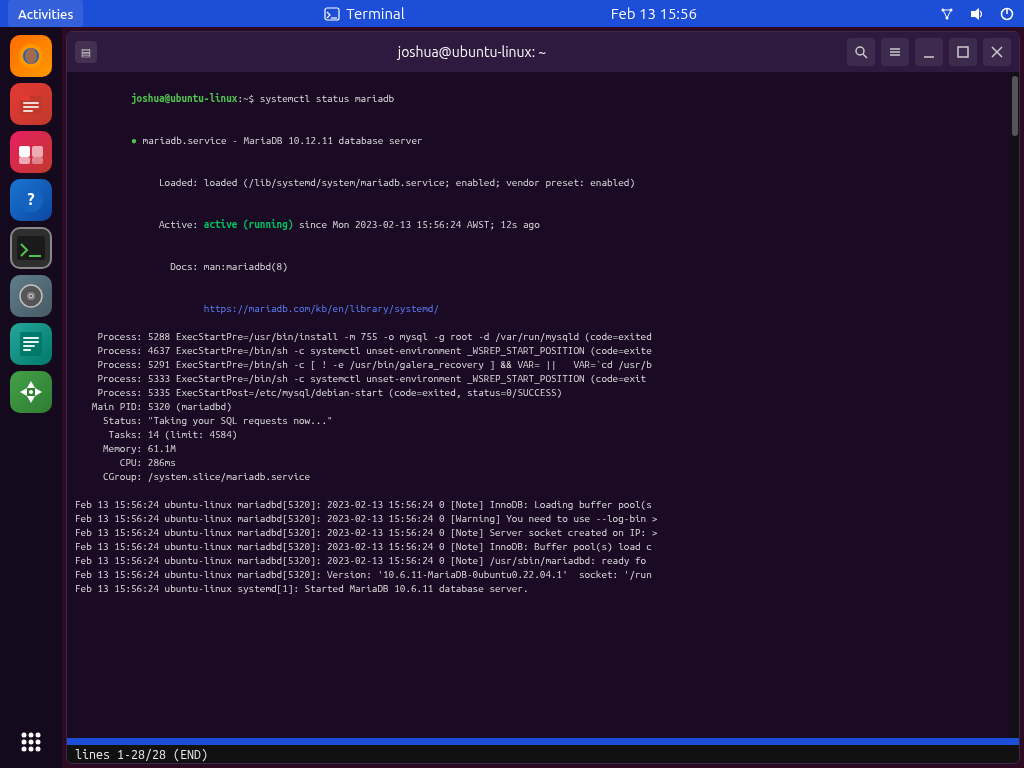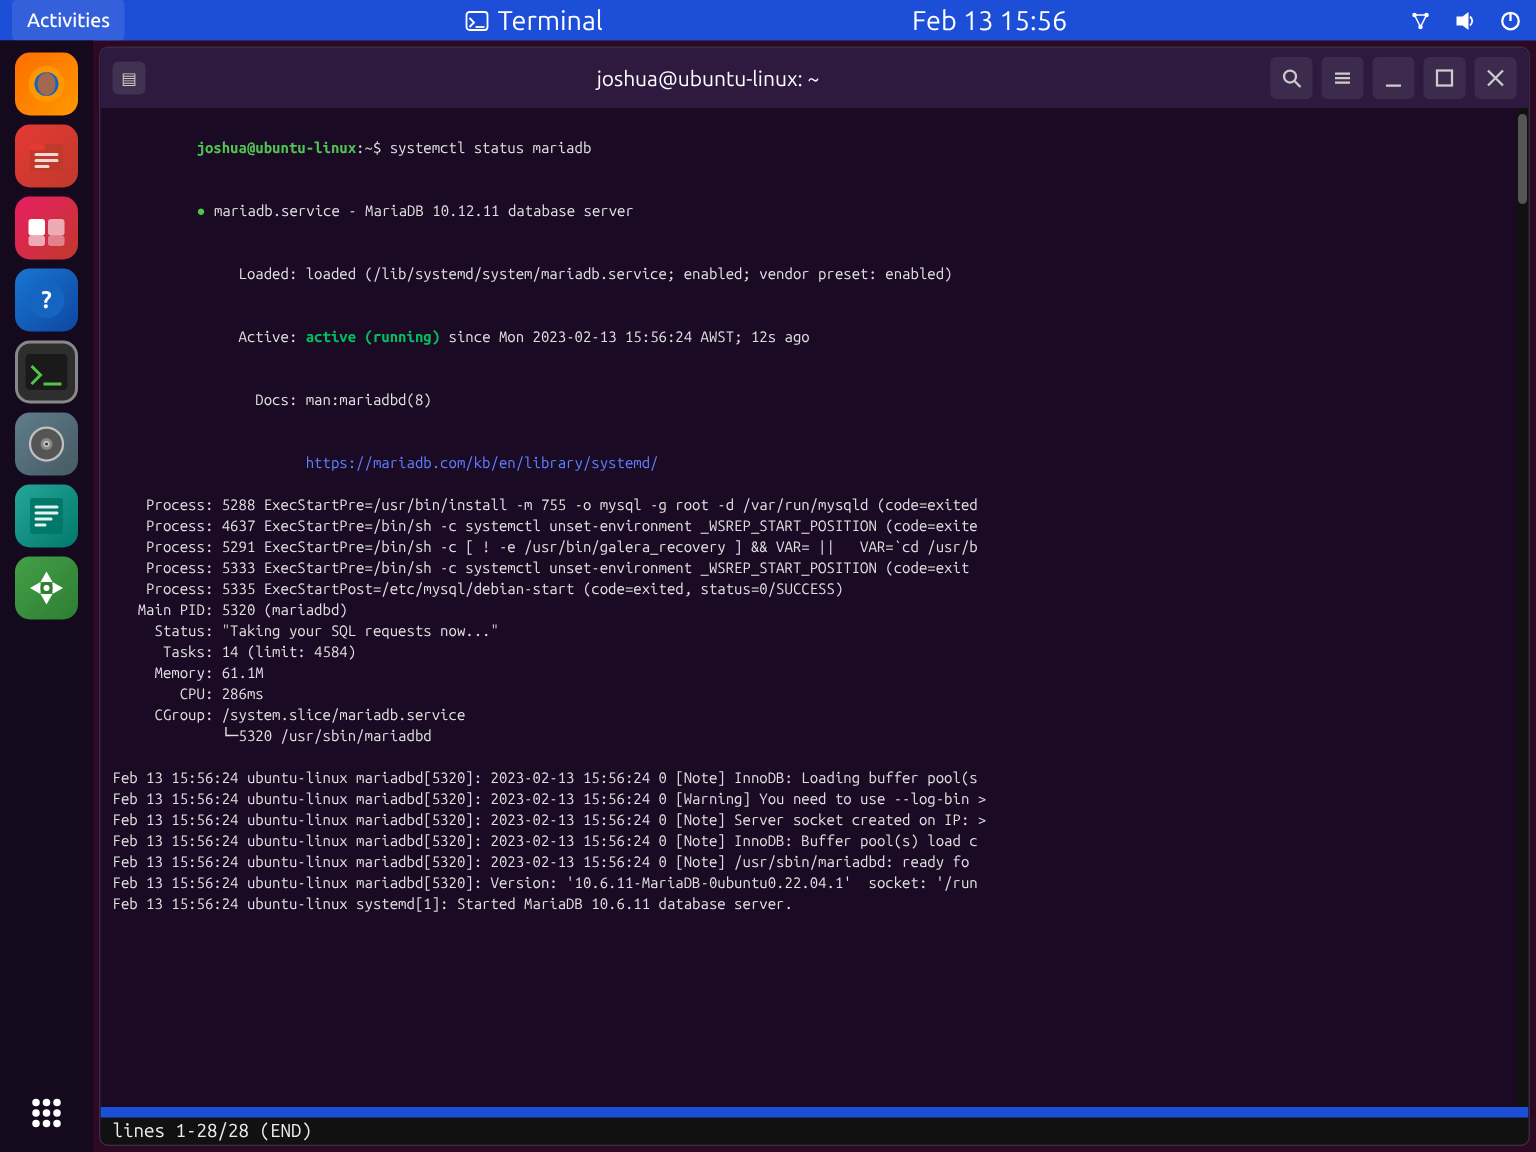--- a/index.html
+++ b/index.html
@@ -28,21 +28,21 @@
       padding: 0 10px;
       height: 100%;
       display: flex;
       align-items: center;
       cursor: pointer;
       background: rgba(255,255,255,0.1);
       border-radius: 3px;
     }
     #topbar-center {
       color: #fff;
-      font-size: 18px;
+      font-size: 15px;
       display: flex;
       align-items: center;
       gap: 6px;
     }
     #topbar-right {
       display: flex;
       align-items: center;
       gap: 12px;
       color: #fff;
       font-size: 13px;
@@ -425,21 +425,20 @@
         <div class="term-line"><span class="t-white">    Process: 4637 ExecStartPre=/bin/sh -c systemctl unset-environment _WSREP_START_POSITION (code=exite</span></div>
         <div class="term-line"><span class="t-white">    Process: 5291 ExecStartPre=/bin/sh -c [ ! -e /usr/bin/galera_recovery ] &amp;&amp; VAR= ||   VAR=`cd /usr/b</span></div>
         <div class="term-line"><span class="t-white">    Process: 5333 ExecStartPre=/bin/sh -c systemctl unset-environment _WSREP_START_POSITION (code=exit</span></div>
         <div class="term-line"><span class="t-white">    Process: 5335 ExecStartPost=/etc/mysql/debian-start (code=exited, status=0/SUCCESS)</span></div>
         <div class="term-line"><span class="t-white">   Main PID: 5320 (mariadbd)</span></div>
         <div class="term-line"><span class="t-white">     Status: "Taking your SQL requests now..."</span></div>
         <div class="term-line"><span class="t-white">      Tasks: 14 (limit: 4584)</span></div>
         <div class="term-line"><span class="t-white">     Memory: 61.1M</span></div>
         <div class="term-line"><span class="t-white">        CPU: 286ms</span></div>
         <div class="term-line"><span class="t-white">     CGroup: /system.slice/mariadb.service</span></div>
-        <div class="term-line"><span class="t-white">             └─5320 /usr/sbin/mariadbd</span></div>
         <div class="term-line"><span class="t-white"> </span></div>
 
         <div class="term-line"><span class="t-white">Feb 13 15:56:24 ubuntu-linux mariadbd[5320]: 2023-02-13 15:56:24 0 [Note] InnoDB: Loading buffer pool(s</span></div>
         <div class="term-line"><span class="t-white">Feb 13 15:56:24 ubuntu-linux mariadbd[5320]: 2023-02-13 15:56:24 0 [Warning] You need to use --log-bin &gt;</span></div>
         <div class="term-line"><span class="t-white">Feb 13 15:56:24 ubuntu-linux mariadbd[5320]: 2023-02-13 15:56:24 0 [Note] Server socket created on IP: &gt;</span></div>
         <div class="term-line"><span class="t-white">Feb 13 15:56:24 ubuntu-linux mariadbd[5320]: 2023-02-13 15:56:24 0 [Note] InnoDB: Buffer pool(s) load c</span></div>
         <div class="term-line"><span class="t-white">Feb 13 15:56:24 ubuntu-linux mariadbd[5320]: 2023-02-13 15:56:24 0 [Note] /usr/sbin/mariadbd: ready fo</span></div>
         <div class="term-line"><span class="t-white">Feb 13 15:56:24 ubuntu-linux mariadbd[5320]: Version: '10.6.11-MariaDB-0ubuntu0.22.04.1'  socket: '/run</span></div>
         <div class="term-line"><span class="t-white">Feb 13 15:56:24 ubuntu-linux systemd[1]: Started MariaDB 10.6.11 database server.</span></div>
         <div class="term-line"></div>

